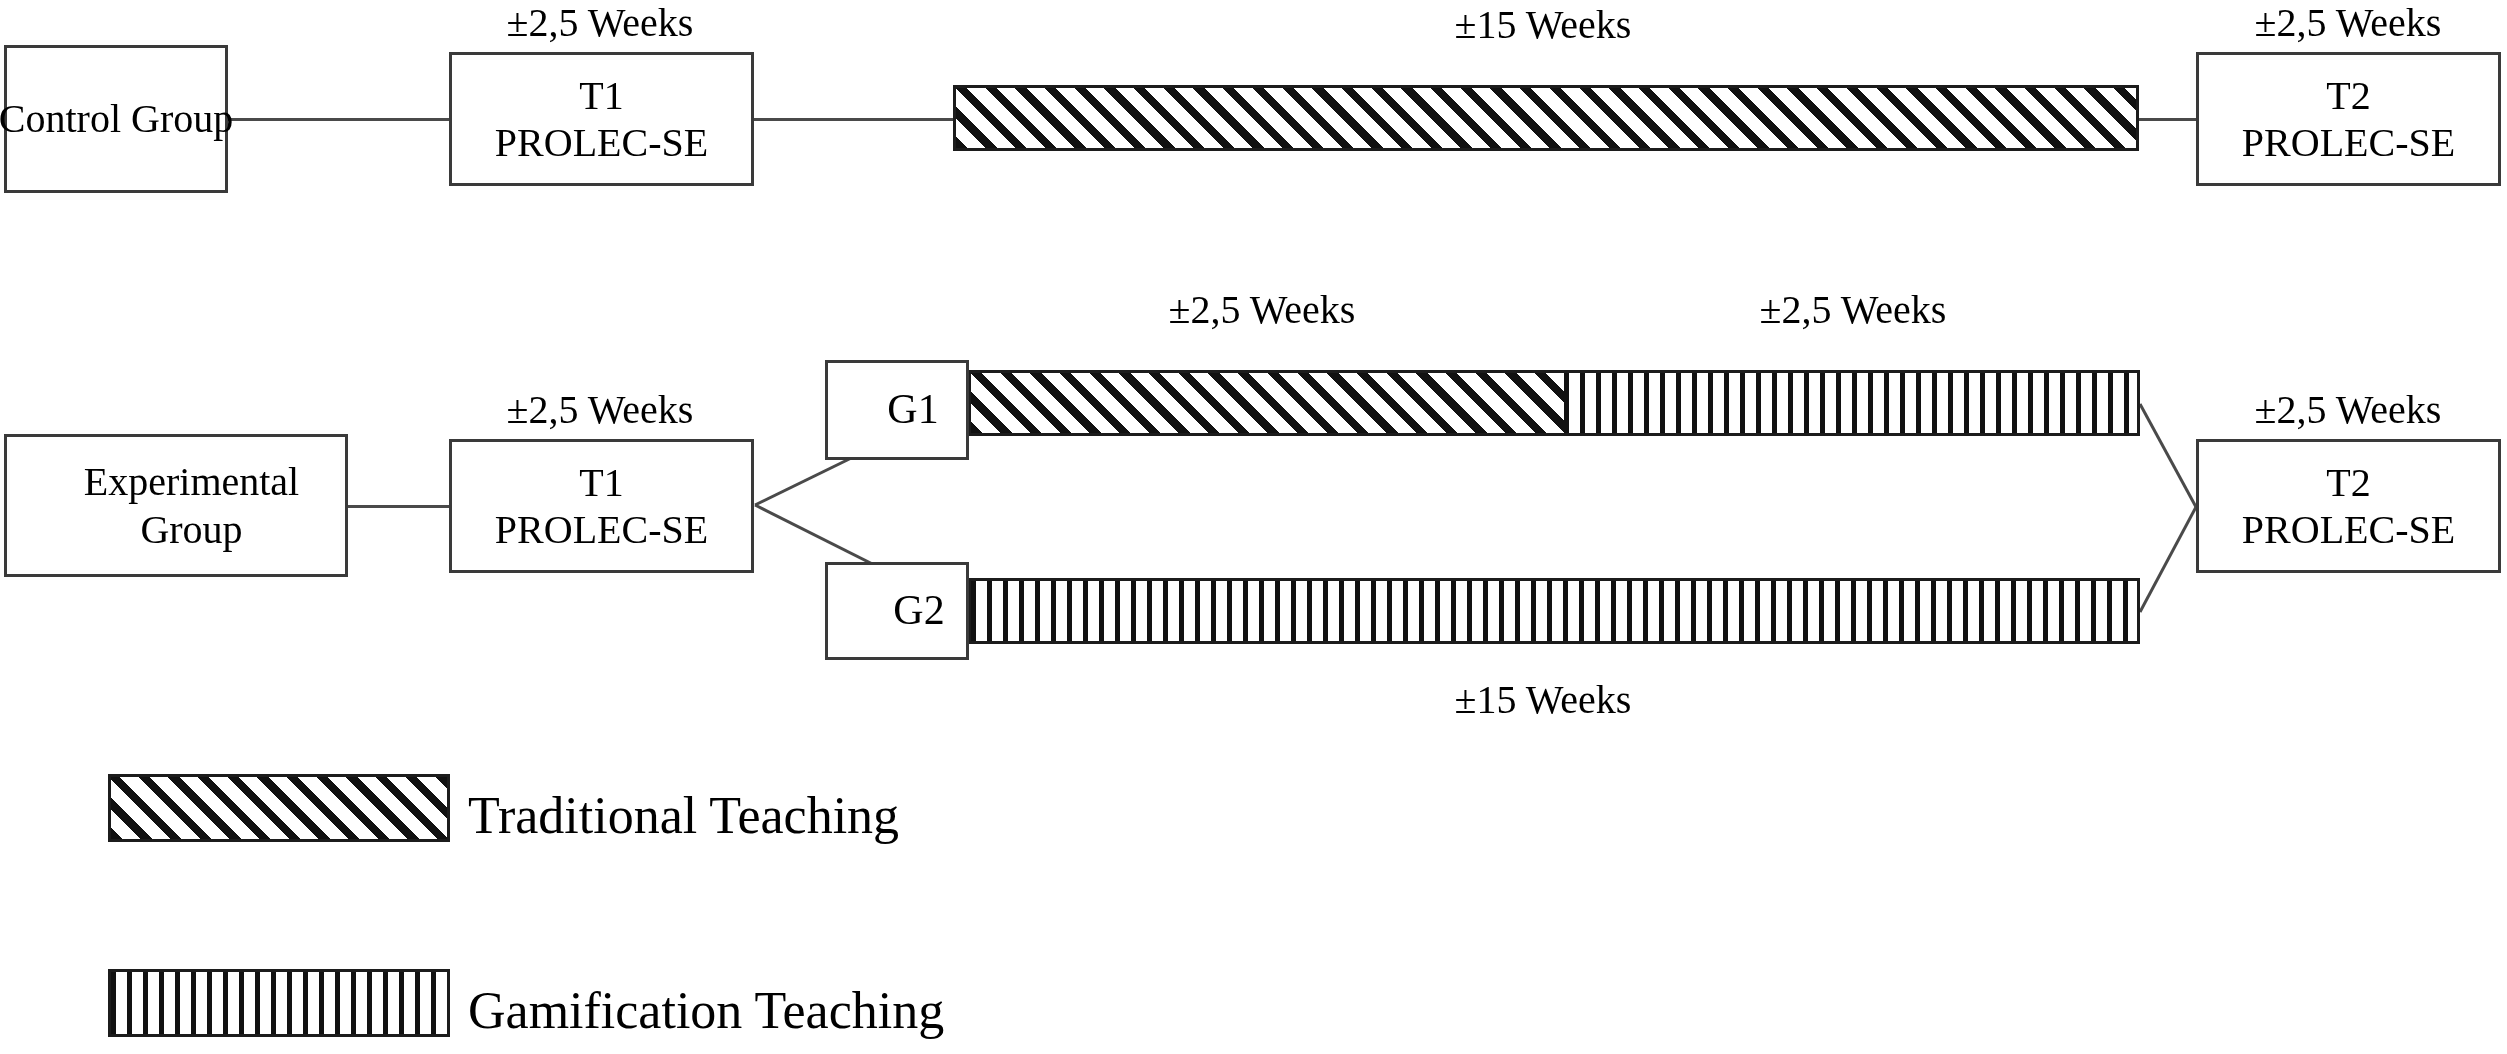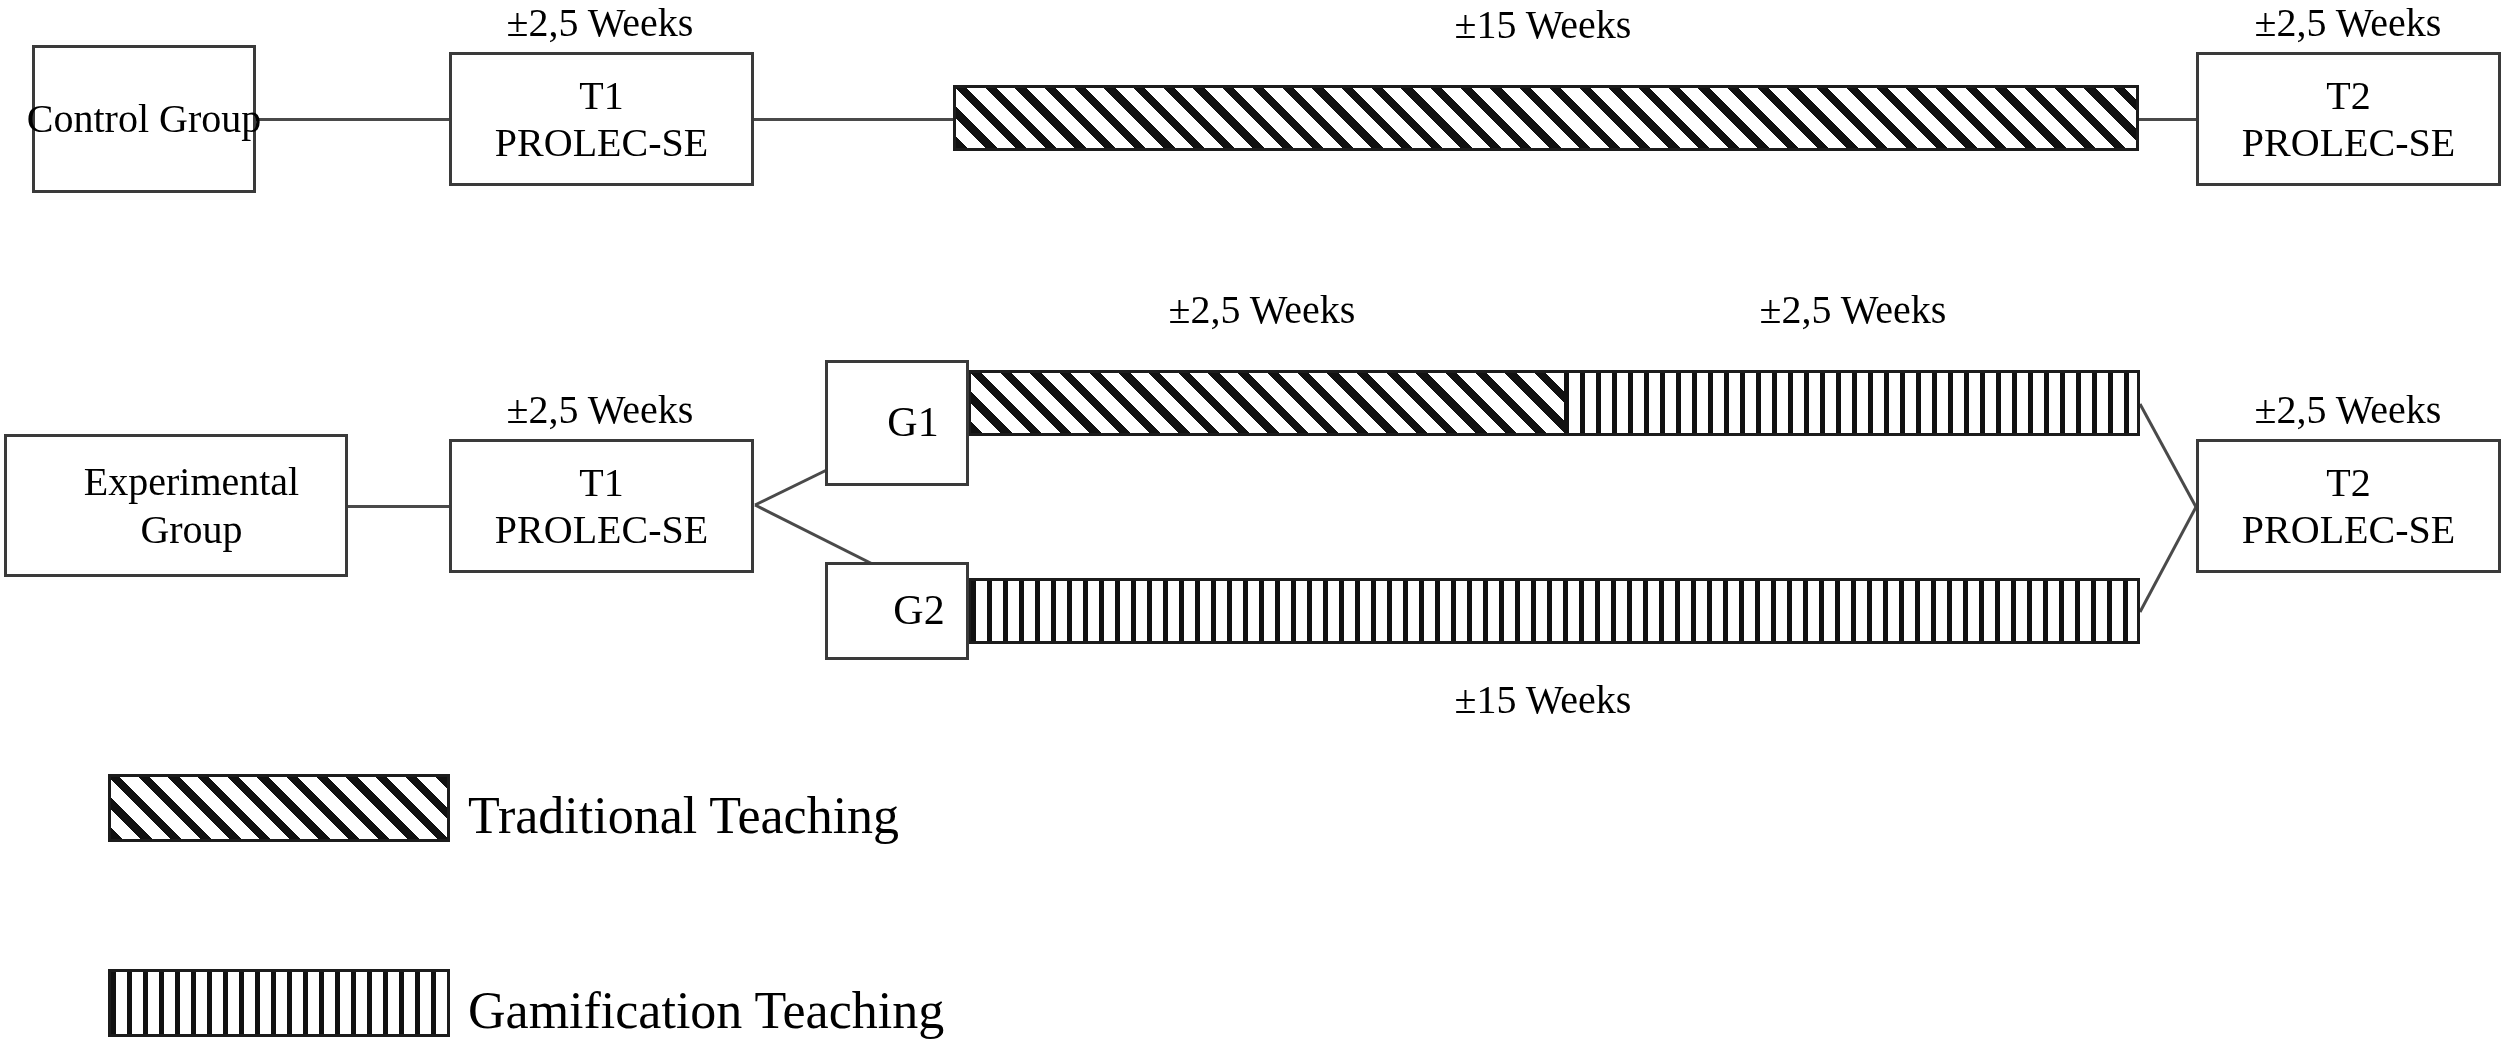--- a/index.html
+++ b/index.html
@@ -137,21 +137,21 @@
     z-index: 5;
   }
 </style>
 </head>
 <body>
 
 <div id="canvas">
 
   <div class="hline" style="left:228px; top:118px; width:231px;"></div>
 
-  <div class="box" style="left:4px; top:45px; width:224px; height:148px;margin-left:28px;">
+  <div class="box" style="left:4px; top:45px; width:224px; height:148px;">
     <span class="ln">Control Group</span>
   </div>
 
   <div class="lbl center" style="left:600px; top:3px;">±2,5 Weeks</div>
 
   <div class="box" style="left:449px; top:52px; width:305px; height:134px;">
     <span class="ln">T1</span>
     <span class="ln">PROLEC-SE</span>
   </div>
 
@@ -182,21 +182,21 @@
   <div class="box" style="left:449px; top:439px; width:305px; height:134px;">
     <span class="ln">T1</span>
     <span class="ln">PROLEC-SE</span>
   </div>
 
   <svg class="diag" style="left:753px; top:380px; width:215px; height:250px;" viewBox="0 0 215 250">
     <line x1="2" y1="125" x2="213" y2="22"></line>
     <line x1="2" y1="125" x2="213" y2="231"></line>
   </svg>
 
-  <div class="box" style="left:825px; top:360px; width:144px; height:126px; font-size:42px;padding-left:32px;">
+  <div class="box" style="left:825px; top:360px; width:144px; height:100px; font-size:42px;padding-left:32px;">
     <span class="ln">G1</span>
   </div>
 
   <div class="lbl center" style="left:1262px; top:290px;">±2,5 Weeks</div>
   <div class="lbl center" style="left:1853px; top:290px;">±2,5 Weeks</div>
 
   <div class="bar" style="left:968px; top:370px; width:1172px; height:66px; overflow:hidden;">
     <div class="seg hatch" style="left:0px; width:593px;"></div>
     <div class="seg vert" style="left:593px; right:0px;"></div>
   </div>

